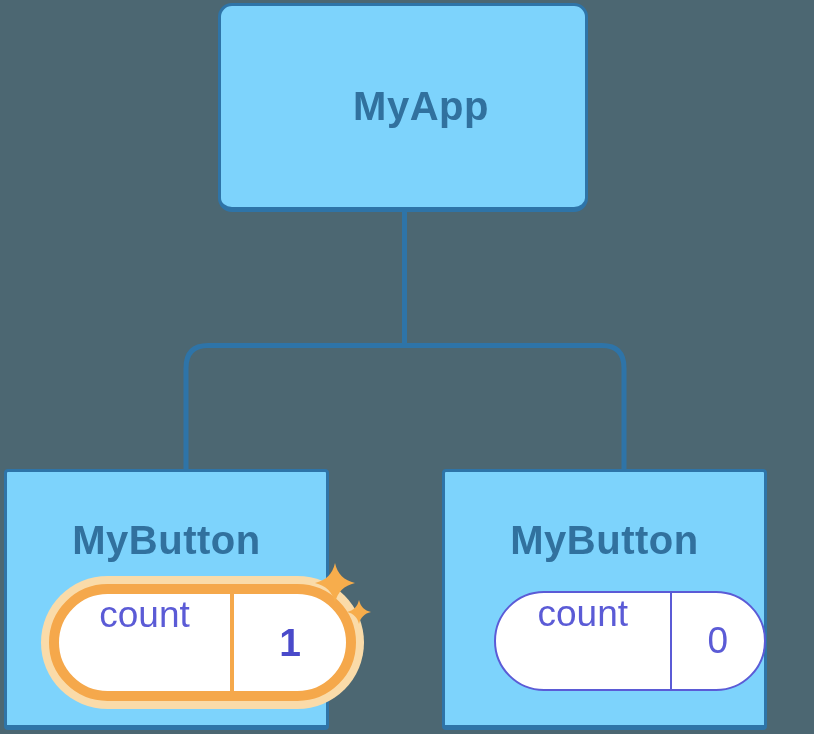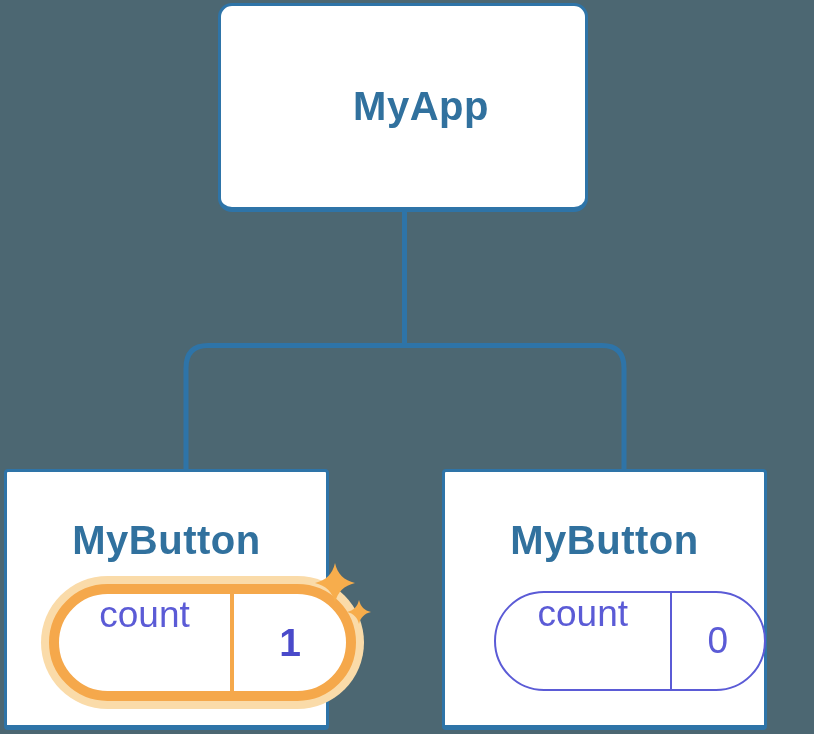--- a/index.html
+++ b/index.html
@@ -15,21 +15,21 @@
 
   .connector-svg {
     position: absolute;
     left: 0; top: 0;
     width: 814px; height: 734px;
     pointer-events: none;
   }
 
   .node-card {
     position: absolute;
-    background: #ffffff;
+    background: #7dd3fc;
     border: 3px solid var(--line, #2E74A8);
     border-bottom-width: 5px;
     box-sizing: border-box;
     padding-left: 36px;
   }
 
   .root-card {
     left: 218px; top: 3px;
     width: 370px; height: 209px;
     border-radius: 14px;

